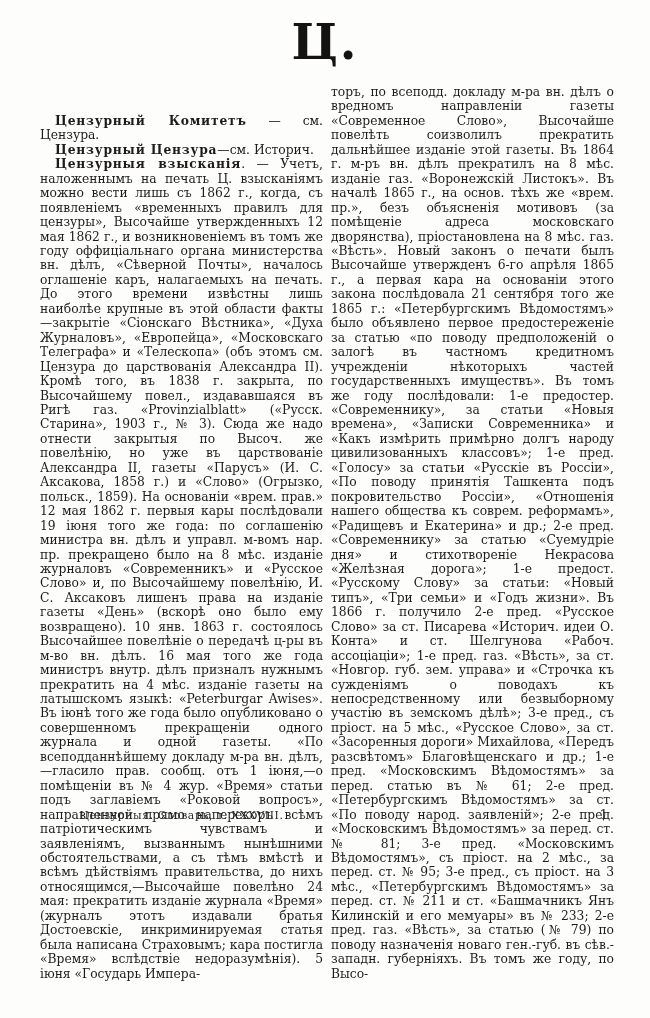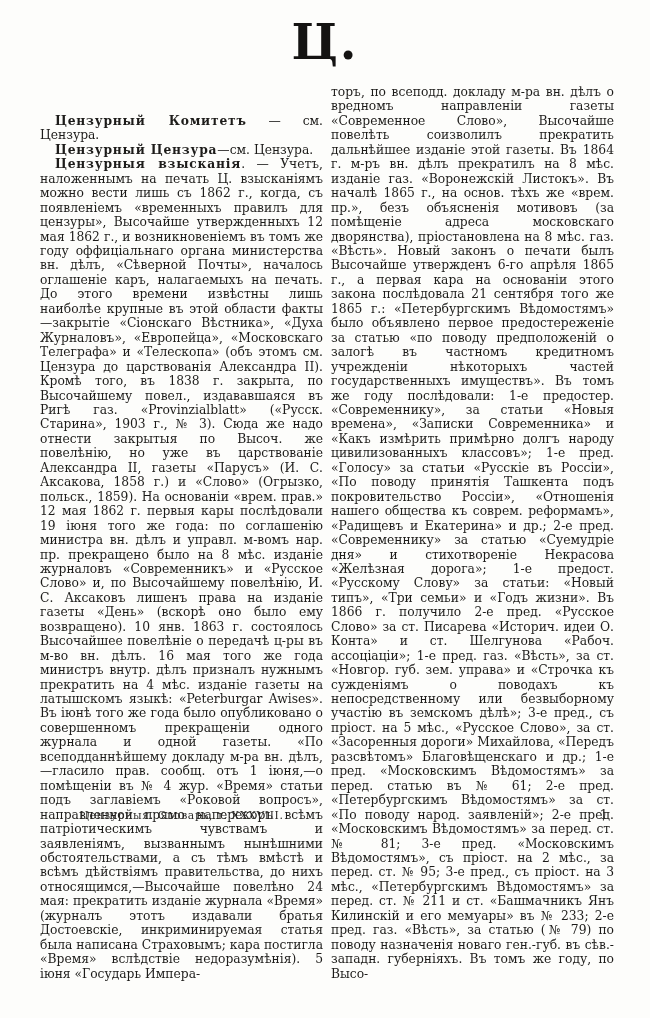--- a/index.html
+++ b/index.html
@@ -49,21 +49,21 @@
 
 <div class="page">
 
   <h1 class="letter-heading">Ц.</h1>
 
   <div class="textblock">
 
     <div class="col">
       <p class="entry"><span class="headword">Цензурный Комитетъ</span><span> — см. Цензура.</span></p>
 
-      <p class="entry"><span class="headword">Цензурный Цензура</span><span>—см. Цензура.</span></p>
+      <p class="entry"><span class="headword">Цензурный Цензура</span><span>—см. Историч.</span></p>
 
       <p class="entry"><span class="headword">Цензурныя взысканія</span><span>. — Учетъ, наложеннымъ на печать Ц. взысканіямъ можно вести лишь съ 1862 г., когда, съ появленіемъ «временныхъ правилъ для цензуры», Высочайше утвержденныхъ 12 мая 1862 г., и возникновеніемъ въ томъ же году оффиціальнаго органа министерства вн. дѣлъ, «Сѣверной Почты», началось оглашеніе каръ, налагаемыхъ на печать. До этого времени извѣстны лишь наиболѣе крупные въ этой области факты—закрытіе «Сіонскаго Вѣстника», «Духа Журналовъ», «Европейца», «Московскаго Телеграфа» и «Телескопа» (объ этомъ см. Цензура до царствованія Александра II). Кромѣ того, въ 1838 г. закрыта, по Высочайшему повел., издававшаяся въ Ригѣ газ. «Provinzialblatt» («Русск. Старина», 1903 г., № 3). Сюда же надо отнести закрытыя по Высоч. же повелѣнію, но уже въ царствованіе Александра II, газеты «Парусъ» (И. С. Аксакова, 1858 г.) и «Слово» (Огрызко, польск., 1859). На основаніи «врем. прав.» 12 мая 1862 г. первыя кары послѣдовали 19 іюня того же года: по соглашенію министра вн. дѣлъ и управл. м-вомъ нар. пр. прекращено было на 8 мѣс. изданіе журналовъ «Современникъ» и «Русское Слово» и, по Высочайшему повелѣнію, И. С. Аксаковъ лишенъ права на изданіе газеты «День» (вскорѣ оно было ему возвращено). 10 янв. 1863 г. состоялось Высочайшее повелѣніе о передачѣ ц-ры въ м-во вн. дѣлъ. 16 мая того же года министръ внутр. дѣлъ призналъ нужнымъ прекратить на 4 мѣс. изданіе газеты на латышскомъ языкѣ: «Peterburgar Awises». Въ іюнѣ того же года было опубликовано о совершенномъ прекращеніи одного журнала и одной газеты. «По всеподданнѣйшему докладу м-ра вн. дѣлъ,—гласило прав. сообщ. отъ 1 іюня,—о помѣщеніи въ № 4 жур. «Время» статьи подъ заглавіемъ «Роковой вопросъ», направленной прямо наперекоръ всѣмъ патріотическимъ чувствамъ и заявленіямъ, вызваннымъ нынѣшними обстоятельствами, а съ тѣмъ вмѣстѣ и всѣмъ дѣйствіямъ правительства, до нихъ относящимся,—Высочайше повелѣно 24 мая: прекратить изданіе журнала «Время» (журналъ этотъ издавали братья Достоевскіе, инкриминируемая статья была написана Страховымъ; кара постигла «Время» вслѣдствіе недоразумѣнія). 5 іюня «Государь Импера-</span></p>
     </div>
 
     <div class="col-divider"></div>
 
     <div class="col">
       <p class="continuation"><span>торъ, по всеподд. докладу м-ра вн. дѣлъ о вредномъ направленіи газеты «Современное Слово», Высочайше повелѣть соизволилъ прекратить дальнѣйшее изданіе этой газеты. Въ 1864 г. м-ръ вн. дѣлъ прекратилъ на 8 мѣс. изданіе газ. «Воронежскій Листокъ». Въ началѣ 1865 г., на основ. тѣхъ же «врем. пр.», безъ объясненія мотивовъ (за помѣщеніе адреса московскаго дворянства), пріостановлена на 8 мѣс. газ. «Вѣсть». Новый законъ о печати былъ Высочайше утвержденъ 6-го апрѣля </span><span class="underlined-year">1865</span><span> г., а первая кара на основаніи этого закона послѣдовала 21 сентября того же 1865 г.: «Петербургскимъ Вѣдомостямъ» было объявлено первое предостереженіе за статью «по поводу предположеній о залогѣ въ частномъ кредитномъ учрежденіи нѣкоторыхъ частей государственныхъ имуществъ». Въ томъ же году послѣдовали: 1-е предостер. «Современнику», за статьи «Новыя времена», «Записки Современника» и «Какъ измѣрить примѣрно долгъ народу цивилизованныхъ классовъ»; 1-е пред. «Голосу» за статьи «Русскіе въ Россіи», «По поводу принятія Ташкента подъ покровительство Россіи», «Отношенія нашего общества къ соврем. реформамъ», «Радищевъ и Екатерина» и др.; 2-е пред. «Современнику» за статью «Суемудріе дня» и стихотвореніе Некрасова «Желѣзная дорога»; 1-е предост. «Русскому Слову» за статьи: «Новый типъ», «Три семьи» и «Годъ жизни». Въ 1866 г. получило 2-е пред. «Русское Слово» за ст. Писарева «Историч. идеи О. Конта» и ст. Шелгунова «Рабоч. ассоціаціи»; 1-е пред. газ. «Вѣсть», за ст. «Новгор. губ. зем. управа» и «Строчка къ сужденіямъ о поводахъ къ непосредственному или безвыборному участію въ земскомъ дѣлѣ»; 3-е пред., съ пріост. на 5 мѣс., «Русское Слово», за ст. «Засоренныя дороги» Михайлова, «Передъ разсвѣтомъ» Благовѣщенскаго и др.; 1-е пред. «Московскимъ Вѣдомостямъ» за перед. статью въ № 61; 2-е пред. «Петербургскимъ Вѣдомостямъ» за ст. «По поводу народ. заявленій»; 2-е пред. «Московскимъ Вѣдомостямъ» за перед. ст. № 81; 3-е пред. «Московскимъ Вѣдомостямъ», съ пріост. на 2 мѣс., за перед. ст. № 95; 3-е пред., съ пріост. на 3 мѣс., «Петербургскимъ Вѣдомостямъ» за перед. ст. № 211 и ст. «Башмачникъ Янъ Килинскій и его мемуары» въ № 233; 2-е пред. газ. «Вѣсть», за статью (№ 79) по поводу назначенія новаго ген.-губ. въ сѣв.-западн. губерніяхъ. Въ томъ же году, по Высо-</span></p>
     </div>
 

